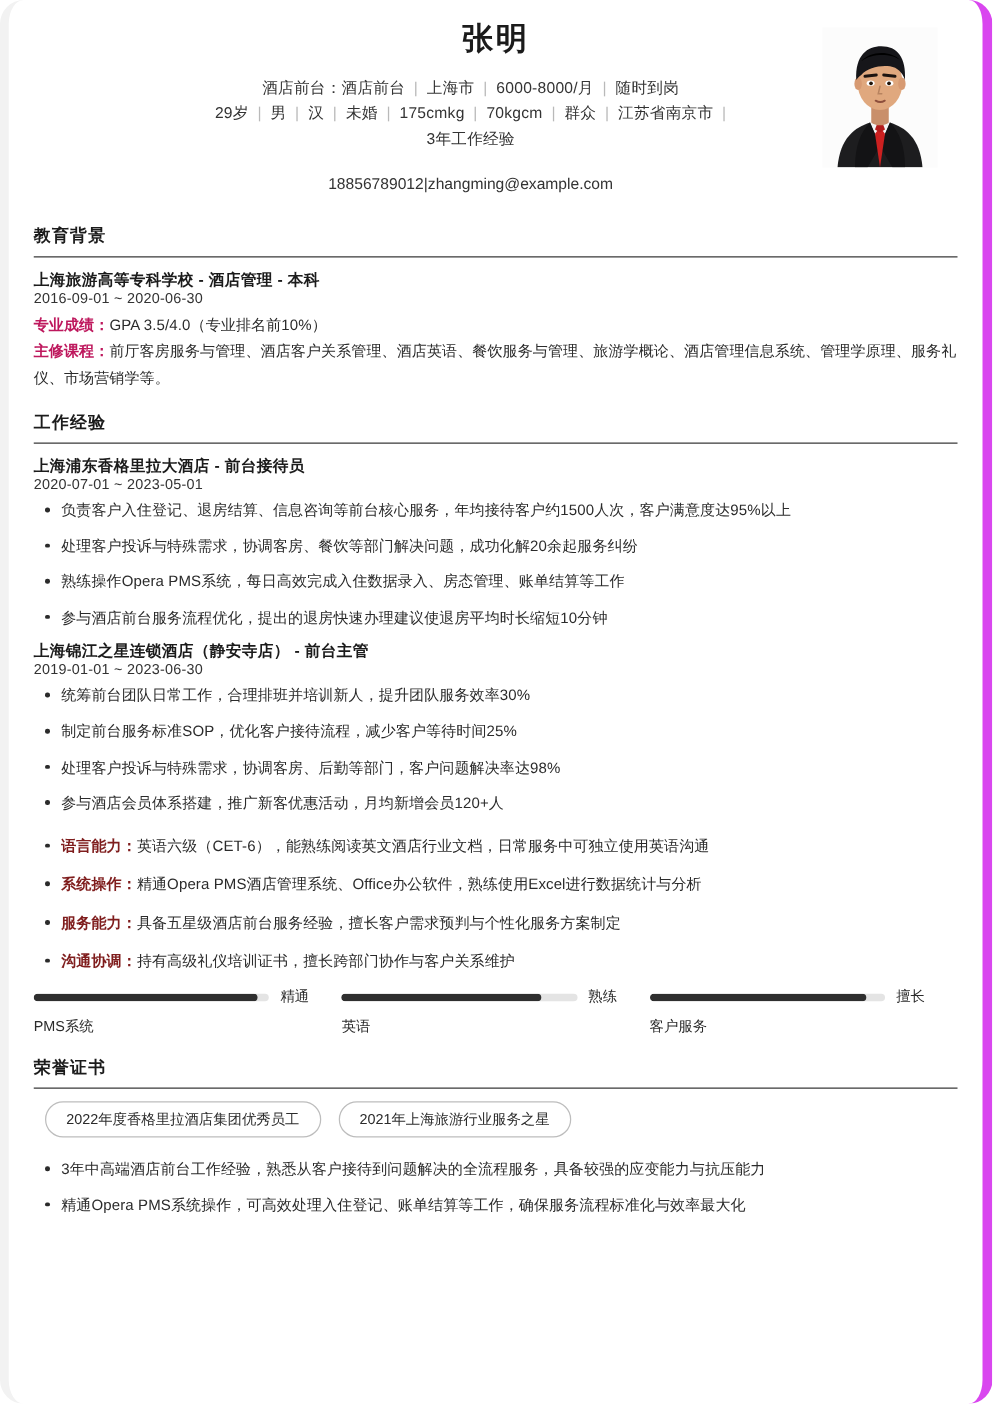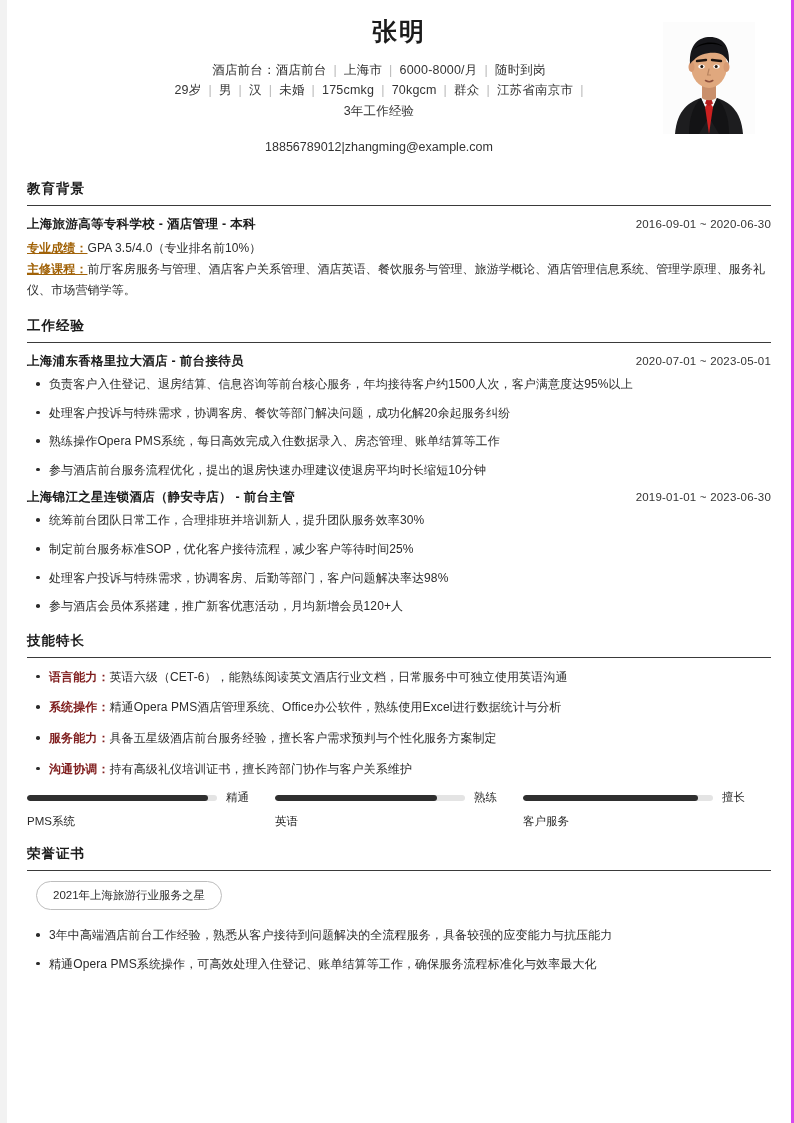--- a/index.html
+++ b/index.html
@@ -13,21 +13,22 @@
     -webkit-font-smoothing: antialiased;
   }
   .page {
     position: relative;
     width: 794px;
     height: 1123px;
     background: #ffffff;
     box-sizing: border-box;
     overflow: hidden;
     border-left: 7px solid #f2f2f2;
-    border-right: 3px solid #d946ef;
+    border-right: 8px solid #d946ef;
+    border-radius: 19px;
   }
   .inner {
     padding: 0 20px;
     box-sizing: border-box;
     width: 100%;
   }
 
   
   .header {
     position: relative;
@@ -97,40 +98,41 @@
   }
 
   
   .entry { margin-bottom: 2px; }
   .entry-head {
     display: flex;
     justify-content: space-between;
     align-items: baseline;
     margin-bottom: 5px;
     margin-top: 2px;
+    flex-direction: column;
   }
   .entry-title {
     font-size: 12.5px;
     font-weight: bold;
     color: #1b1b1b;
     letter-spacing: .3px;
   }
   .entry-date {
     font-size: 11.5px;
     color: #333333;
     white-space: nowrap;
     letter-spacing: .2px;
   }
   .detail-line {
     font-size: 12px;
     color: #2b2b2b;
     line-height: 1.75;
     letter-spacing: .1px;
   }
-  .detail-line b { font-weight: bold; color: #a16207; text-decoration: underline; }
+  .detail-line b { font-weight: bold; color: #be185d; }
 
   
   ul.bullets {
     list-style: none;
     margin: 0;
     padding: 0;
   }
   ul.bullets li {
     position: relative;
     padding-left: 22px;
@@ -320,21 +322,20 @@
               <li>处理客户投诉与特殊需求，协调客房、后勤等部门，客户问题解决率达98%</li>
               <li>参与酒店会员体系搭建，推广新客优惠活动，月均新增会员120+人</li>
             </ul>
           </div>
         </div>
     </div>
   </div>
 
   <div class="inner">
     <div class="section">
-      <div class="section-title">技能特长</div>
       <ul class="bullets tight" id="skill-items">
           <li><b>语言能力：</b><span>英语六级（CET-6），能熟练阅读英文酒店行业文档，日常服务中可独立使用英语沟通</span></li>
           <li><b>系统操作：</b><span>精通Opera PMS酒店管理系统、Office办公软件，熟练使用Excel进行数据统计与分析</span></li>
           <li><b>服务能力：</b><span>具备五星级酒店前台服务经验，擅长客户需求预判与个性化服务方案制定</span></li>
           <li><b>沟通协调：</b><span>持有高级礼仪培训证书，擅长跨部门协作与客户关系维护</span></li>
         </ul>
       <div class="skillbars" id="skill-bars">
           <div class="skillbar">
             <div class="bar-row">
               <div class="bar-track">
@@ -363,20 +364,21 @@
             <div class="bar-name">客户服务</div>
           </div>
         </div>
     </div>
   </div>
 
   <div class="inner">
     <div class="section">
       <div class="section-title">荣誉证书</div>
       <div class="tags" id="honor-tags">
+          <span class="tag">2022年度香格里拉酒店集团优秀员工</span>
           <span class="tag">2021年上海旅游行业服务之星</span>
         </div>
     </div>
   </div>
 
   <div class="inner">
     <div class="section">
       <ul class="bullets" id="self-bullets">
           <li>3年中高端酒店前台工作经验，熟悉从客户接待到问题解决的全流程服务，具备较强的应变能力与抗压能力</li>
           <li>精通Opera PMS系统操作，可高效处理入住登记、账单结算等工作，确保服务流程标准化与效率最大化</li>

